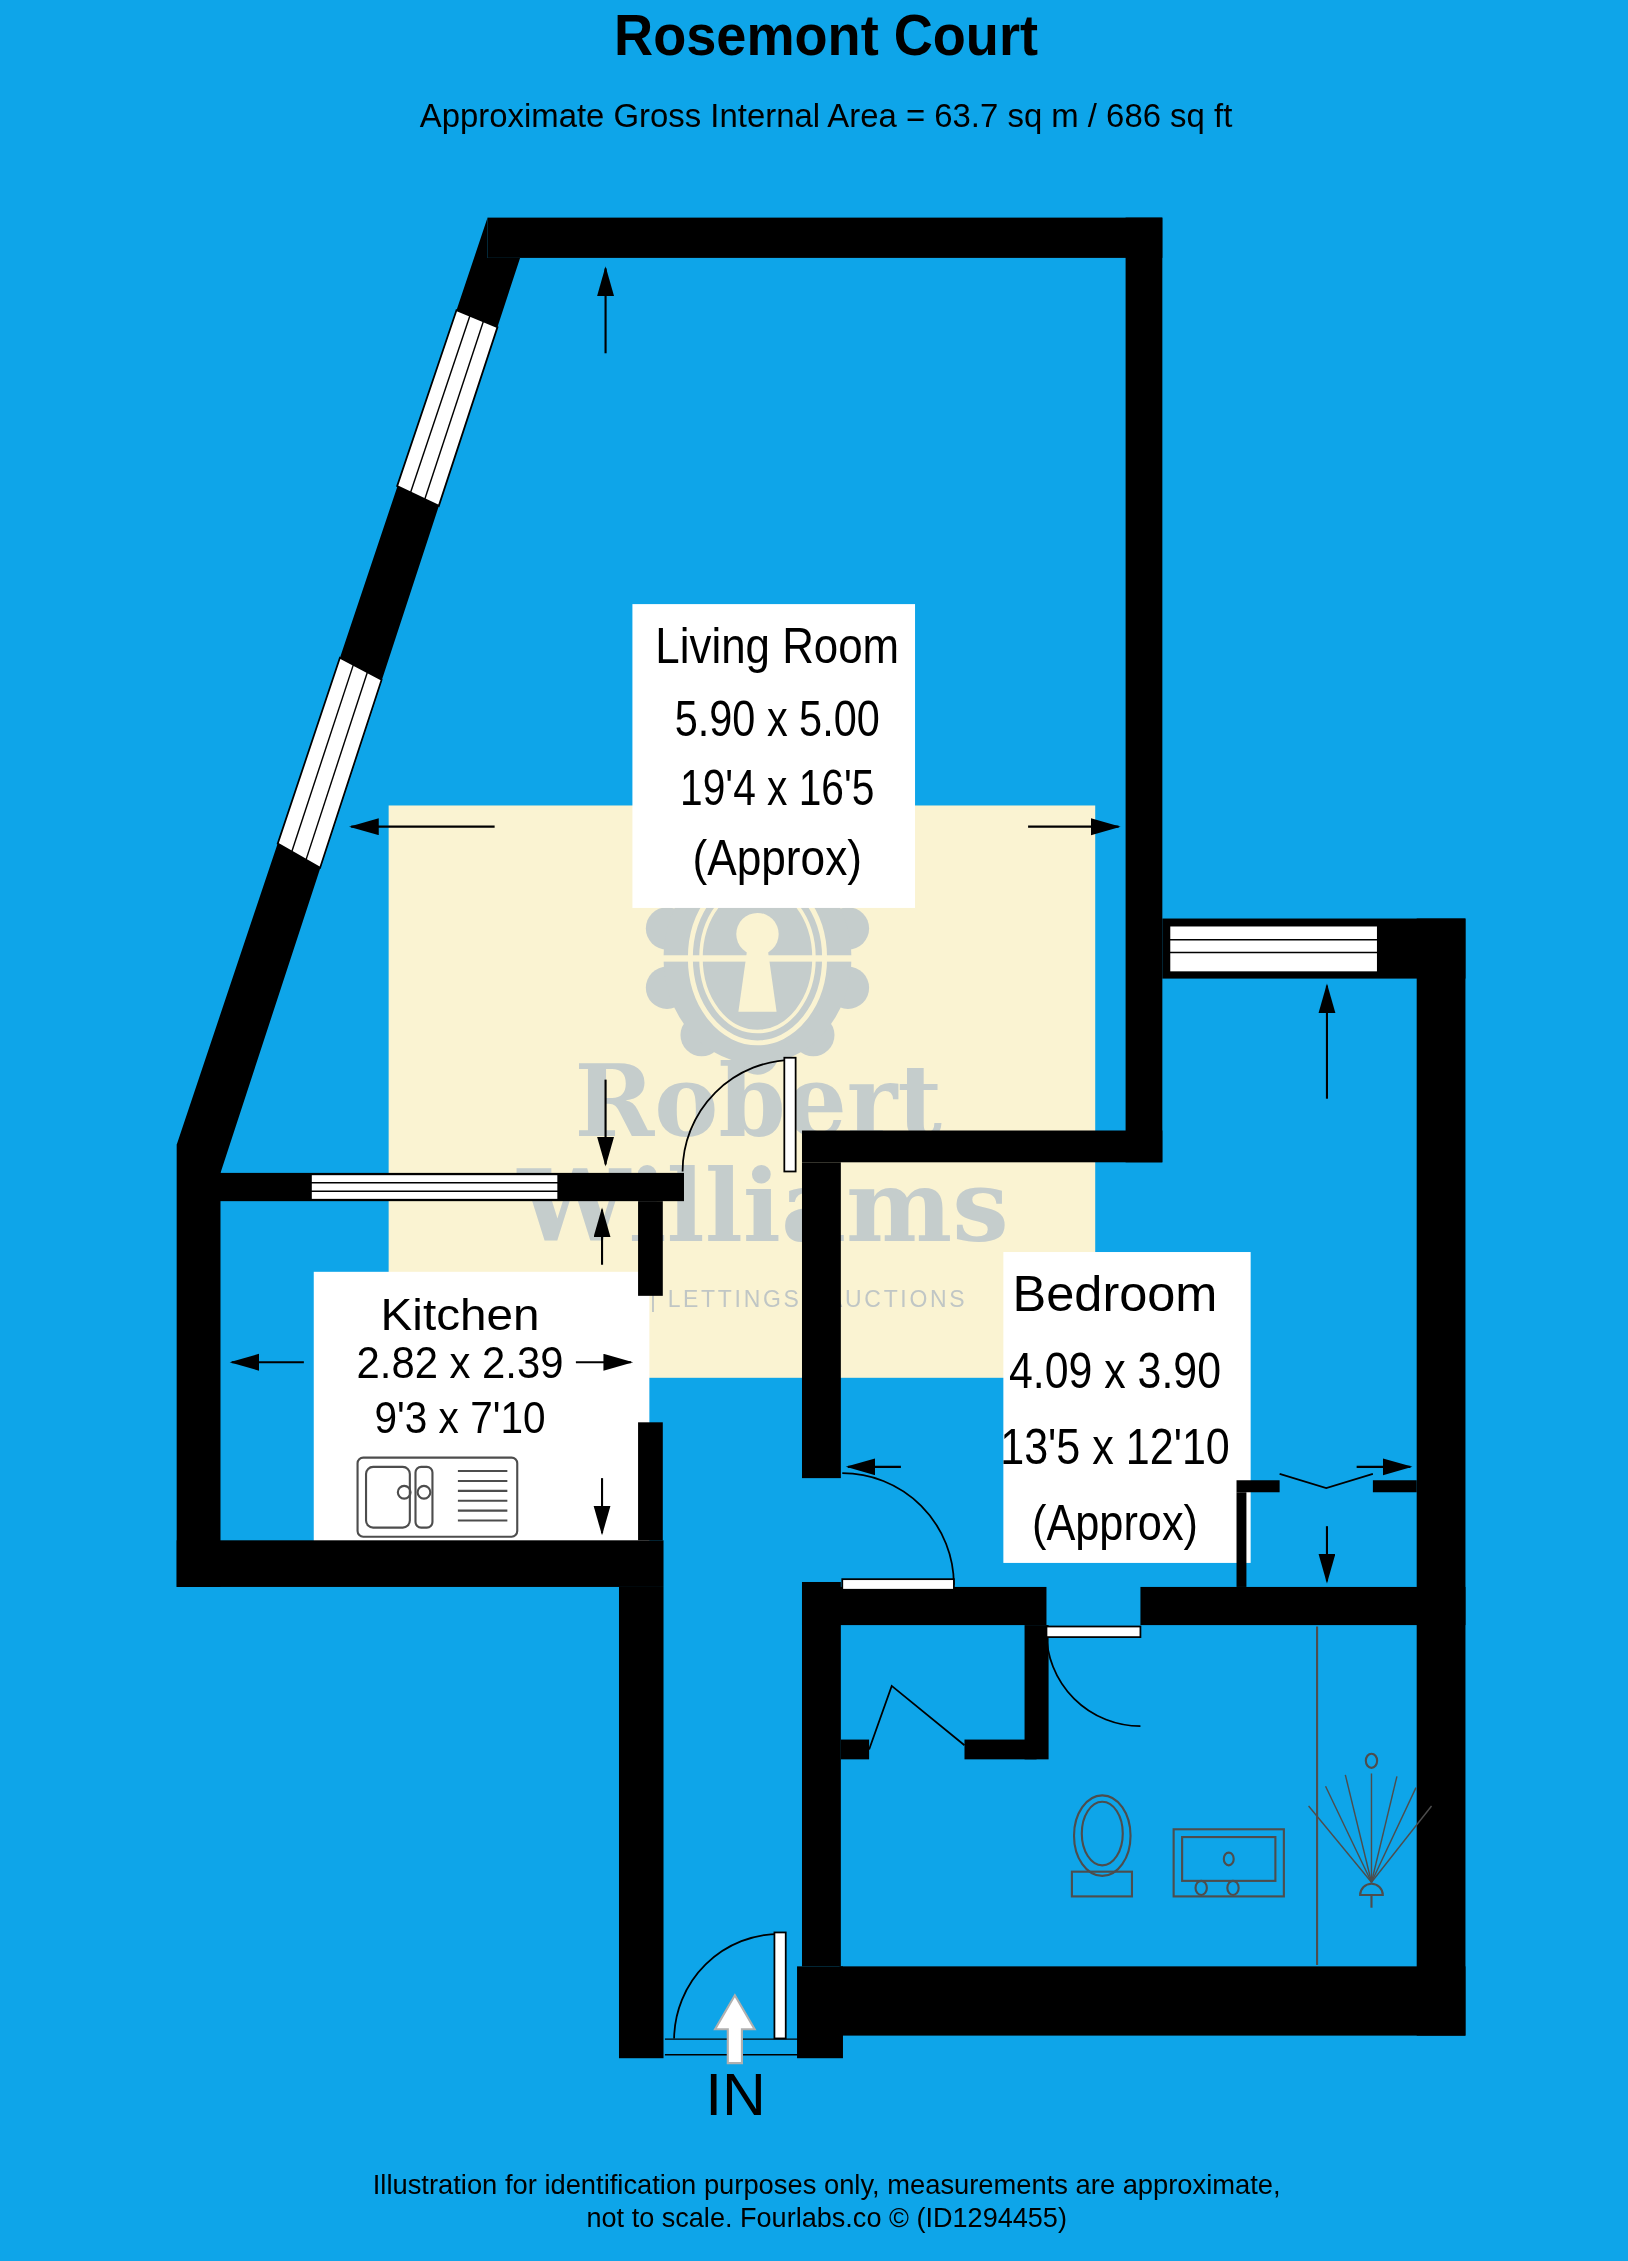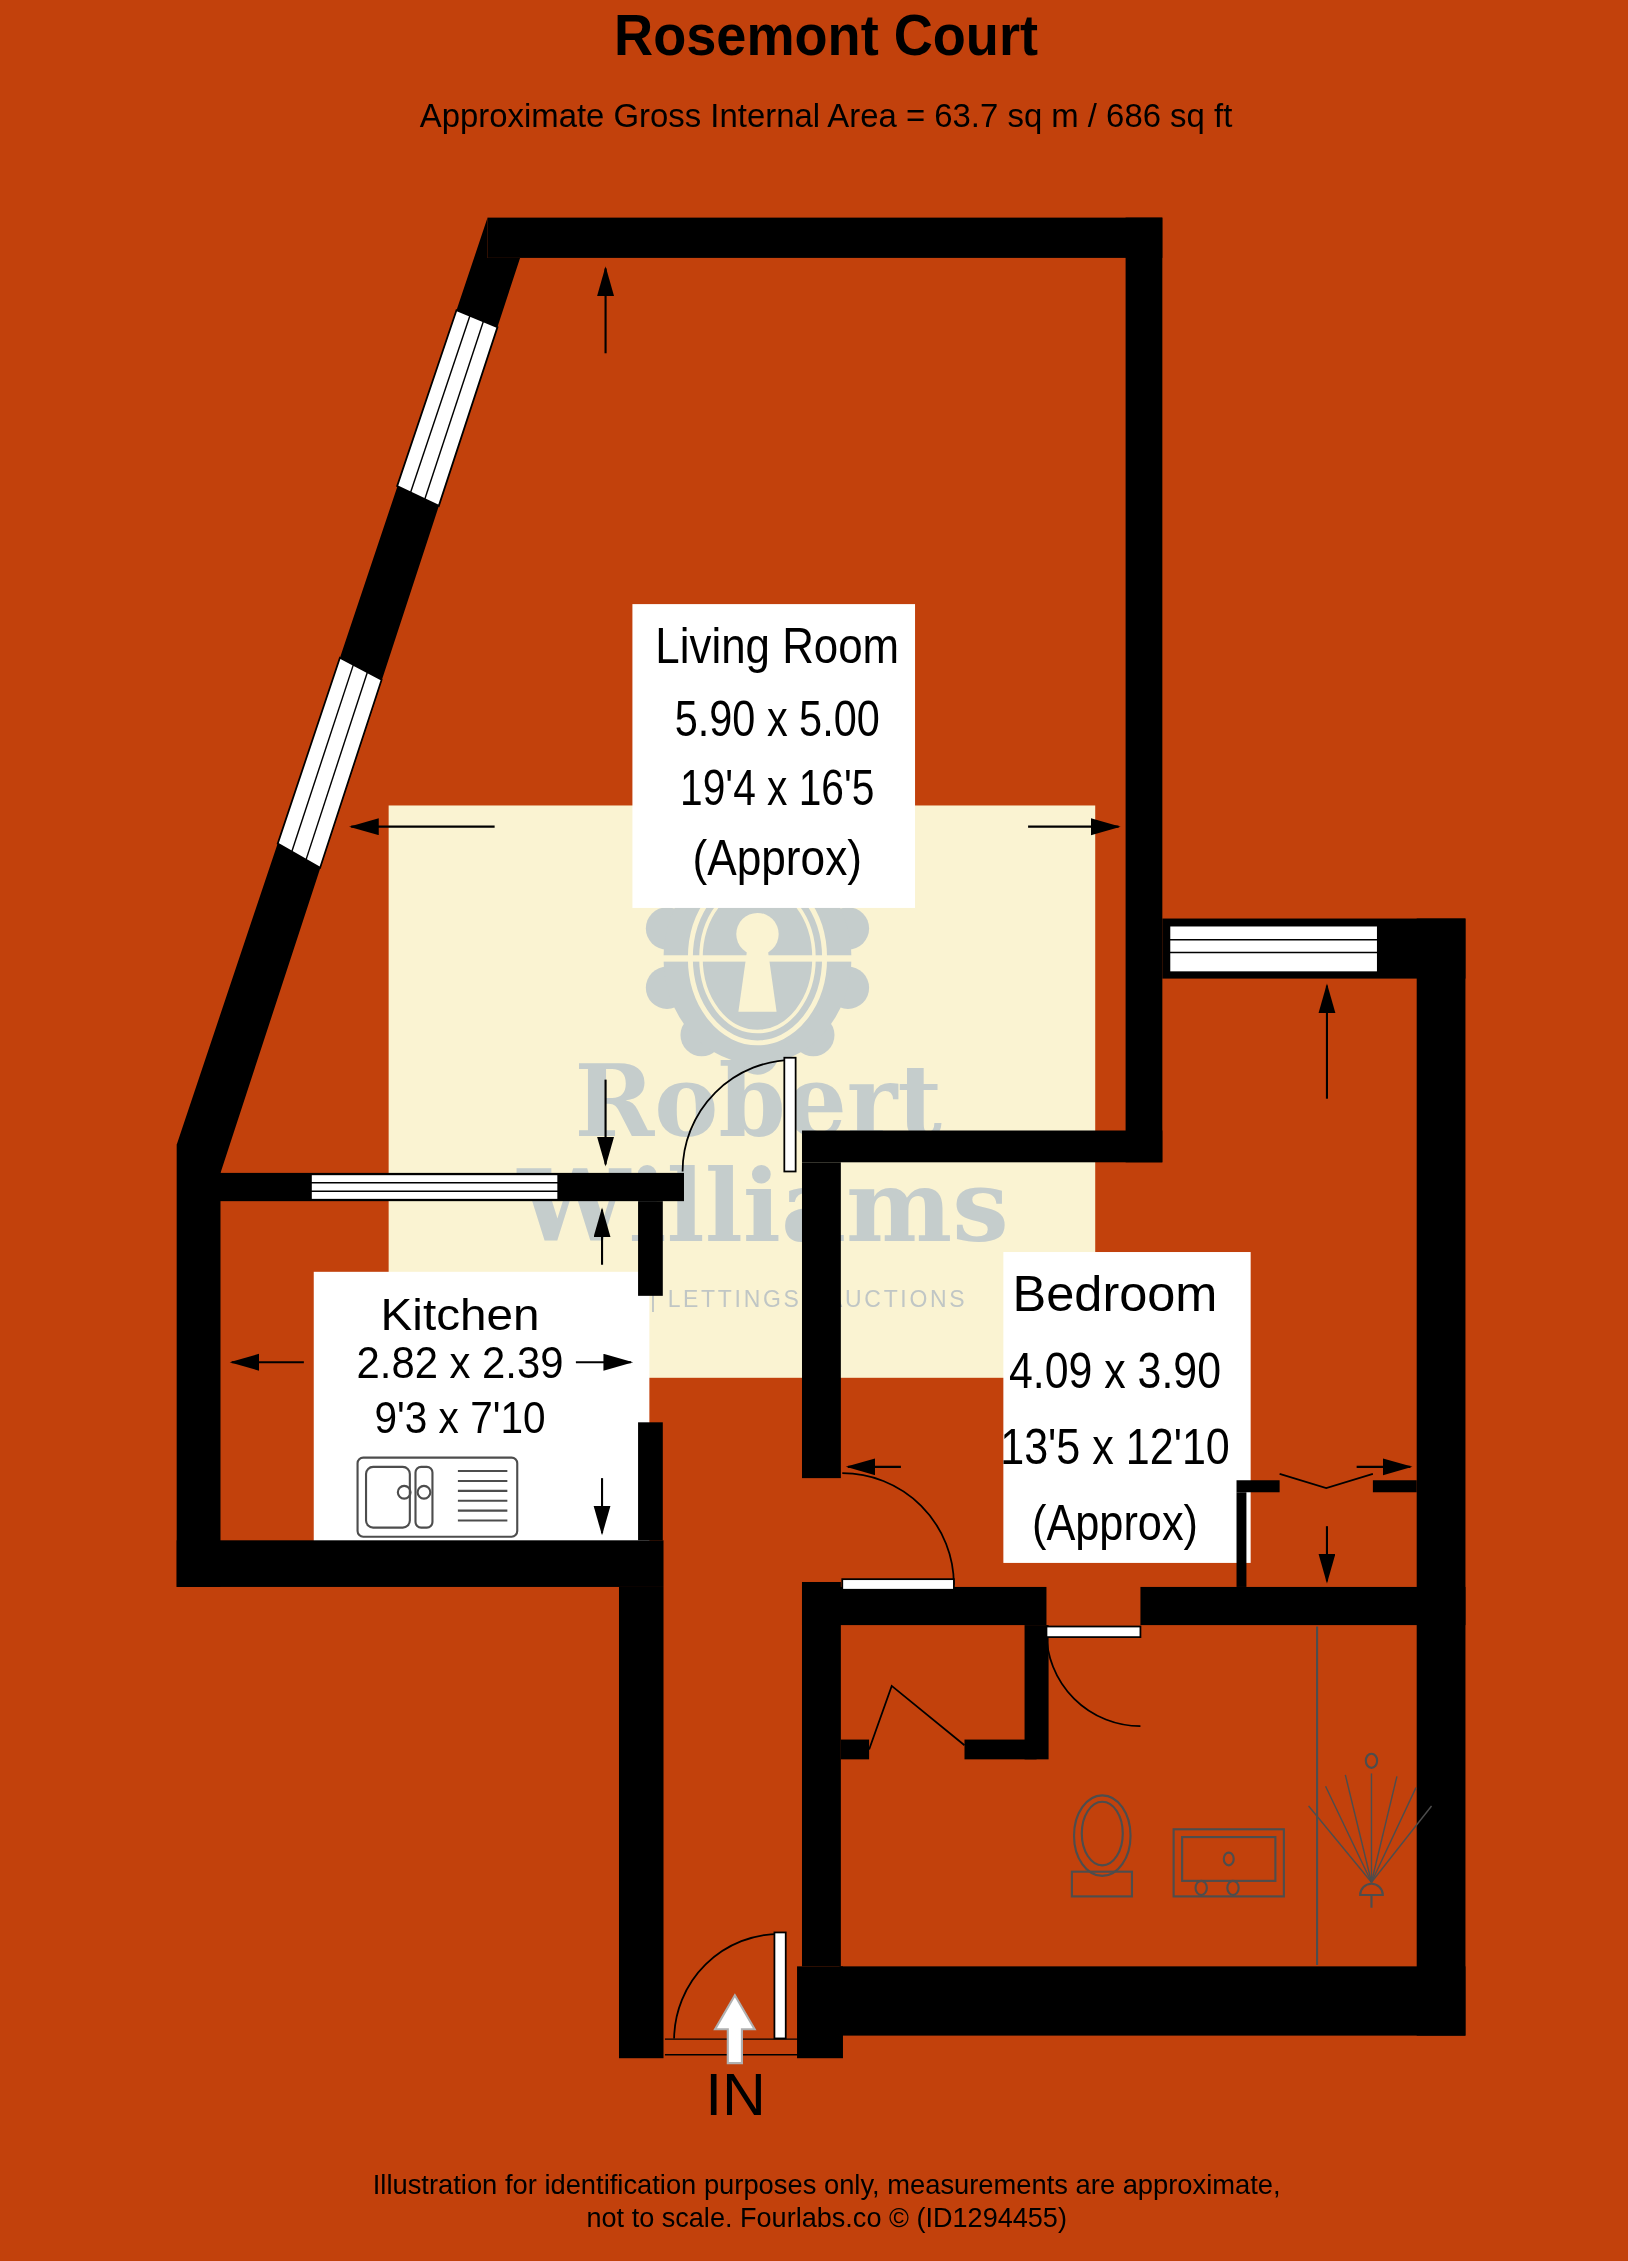--- a/index.html
+++ b/index.html
@@ -1,16 +1,16 @@
 <!DOCTYPE html>
 <html style="font-size:11.3px"><head>
 <meta charset="utf-8">
 <style>
   html,body{margin:0;padding:0;background:#ffffff;}
-  .page{width:1628px;height:2261px;position:relative;background:#c2410c;overflow:hidden;}
+  .page{width:1628px;height:2261px;position:relative;background:#0ea5e9;overflow:hidden;}
   svg{display:block;}
   .sans{font-family:"Liberation Sans",sans-serif;}
   .serif{font-family:"DejaVu Serif",serif;}
   text{fill:#000000;}
   .wm-text{fill:#c5cdcc;font-weight:bold;}
   .tagline{fill:#c0c6c5;letter-spacing:4px;}
   .room-label{font-size:72px;}
   .kitchen-label{font-size:62px;}
   .wall{fill:#000000;stroke:none;}
   .win{fill:#ffffff;stroke:#000000;stroke-width:2.5;}

